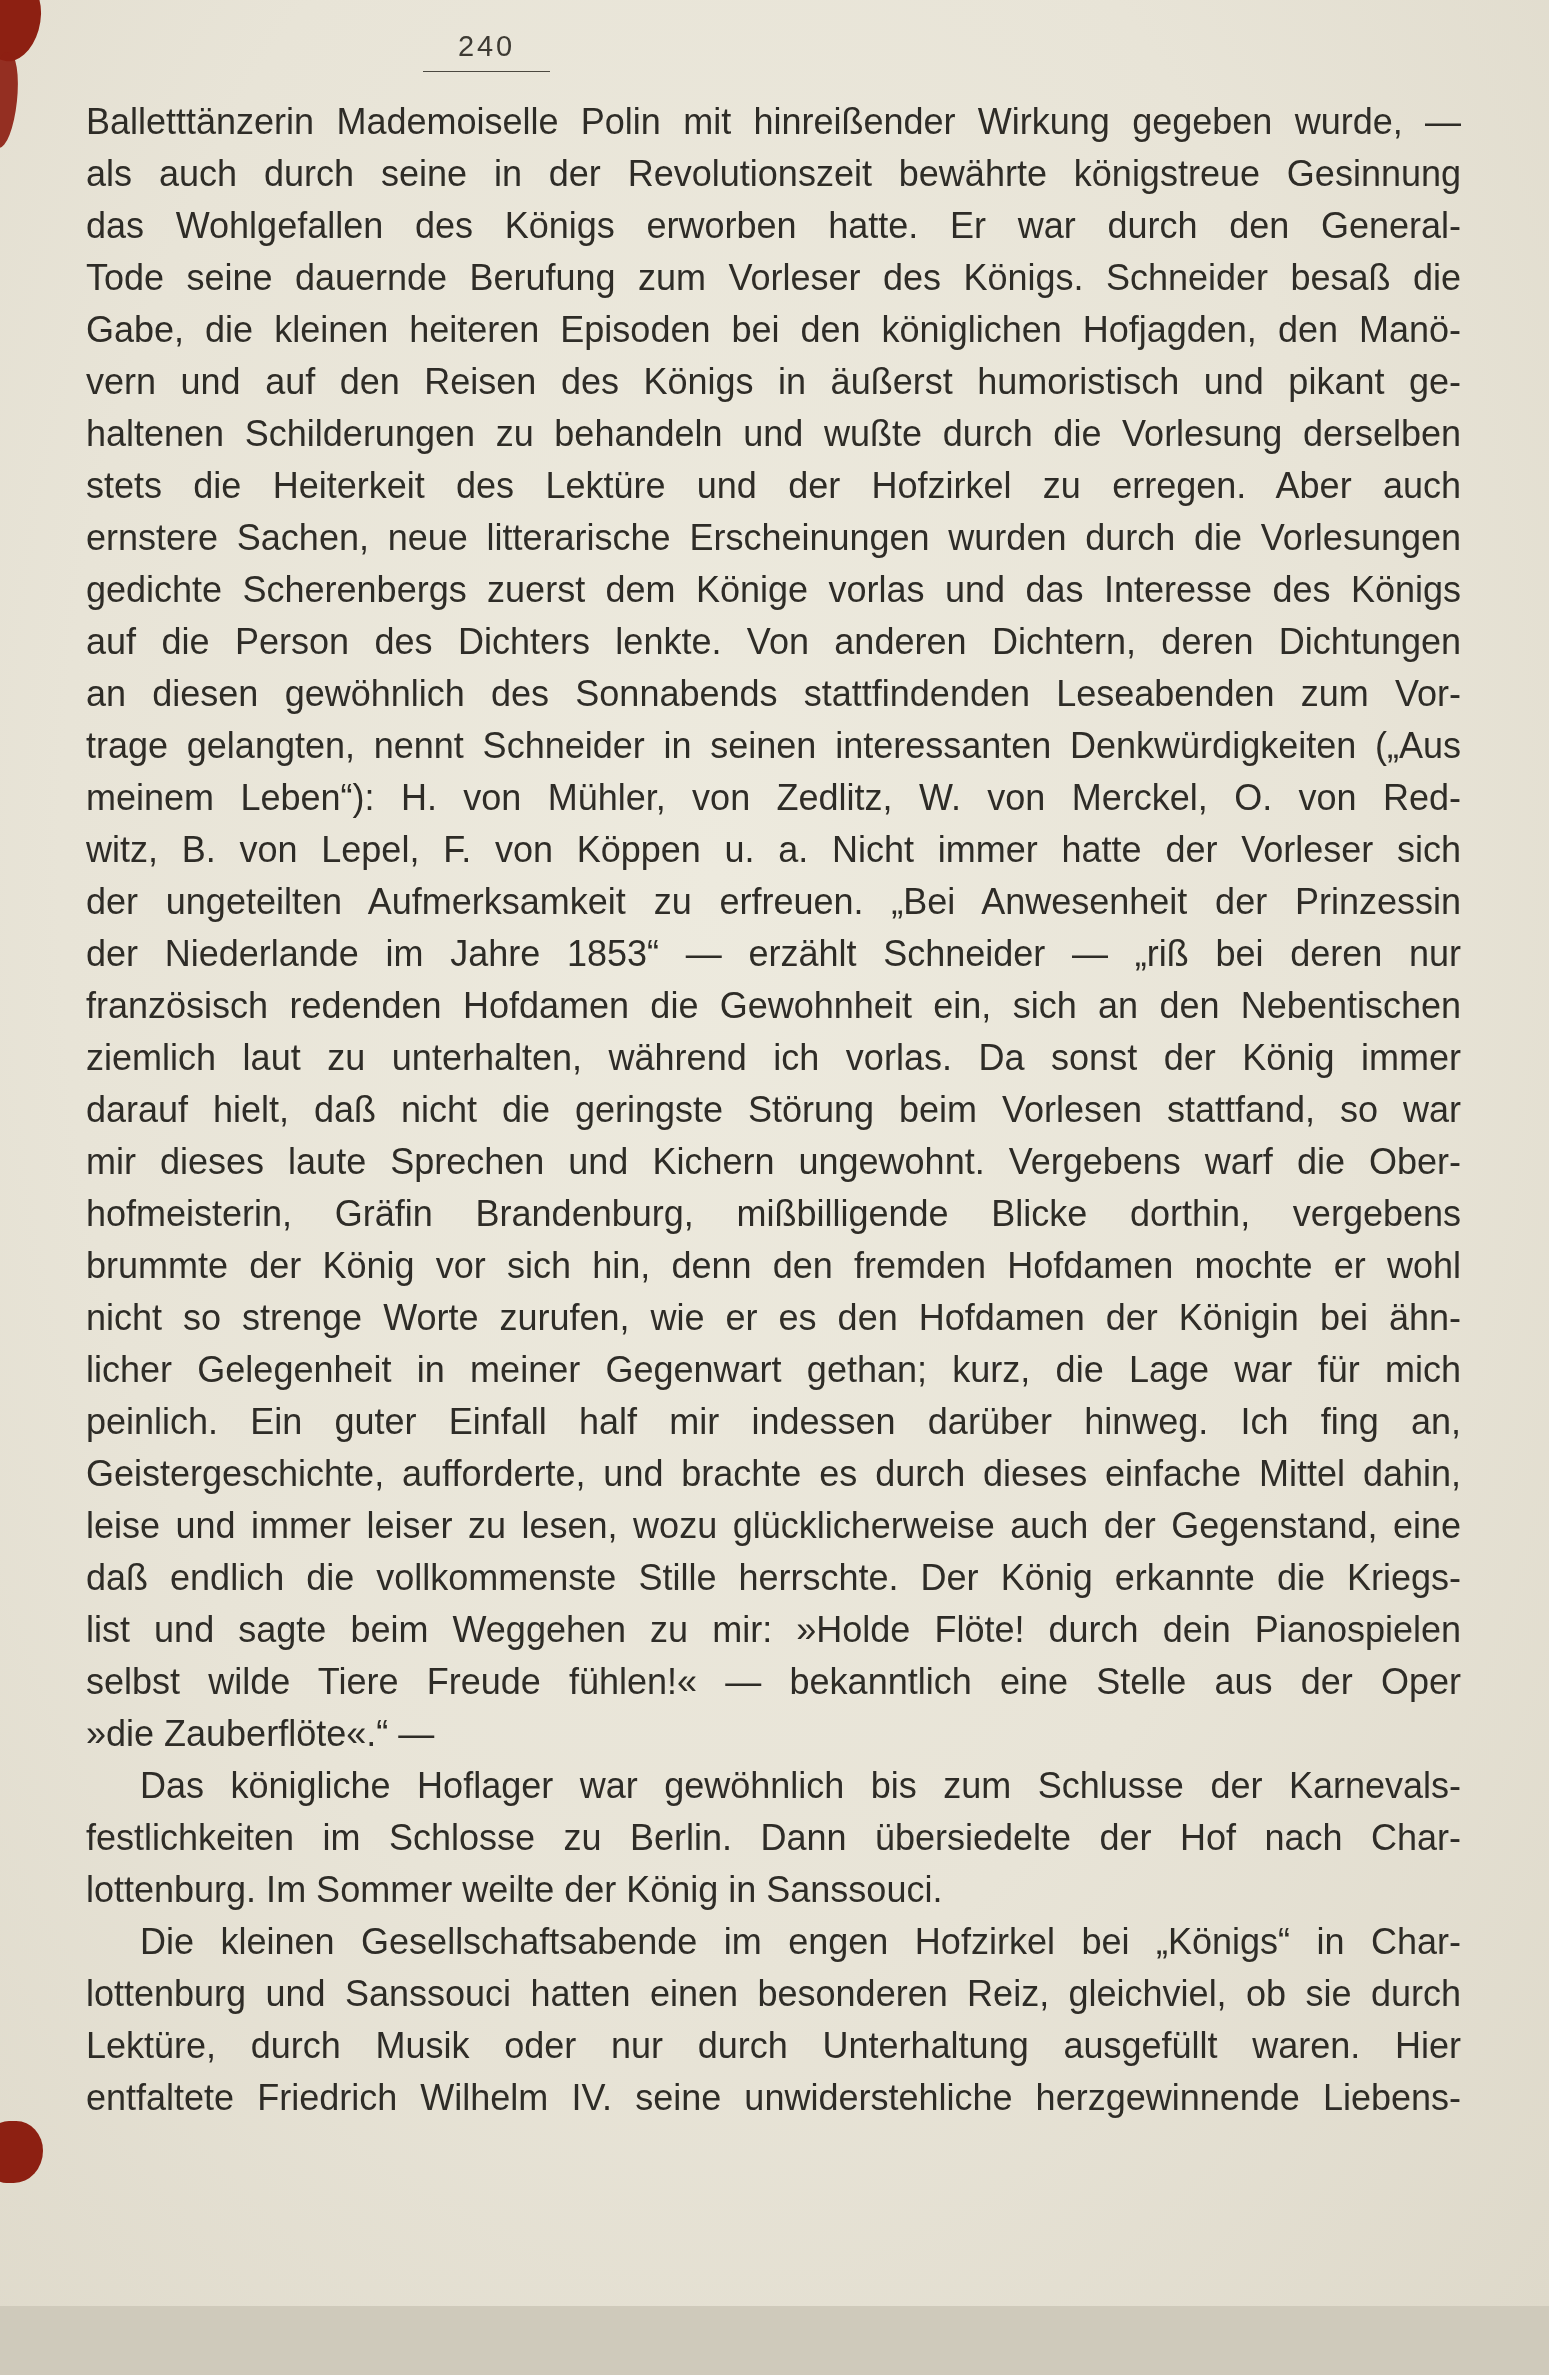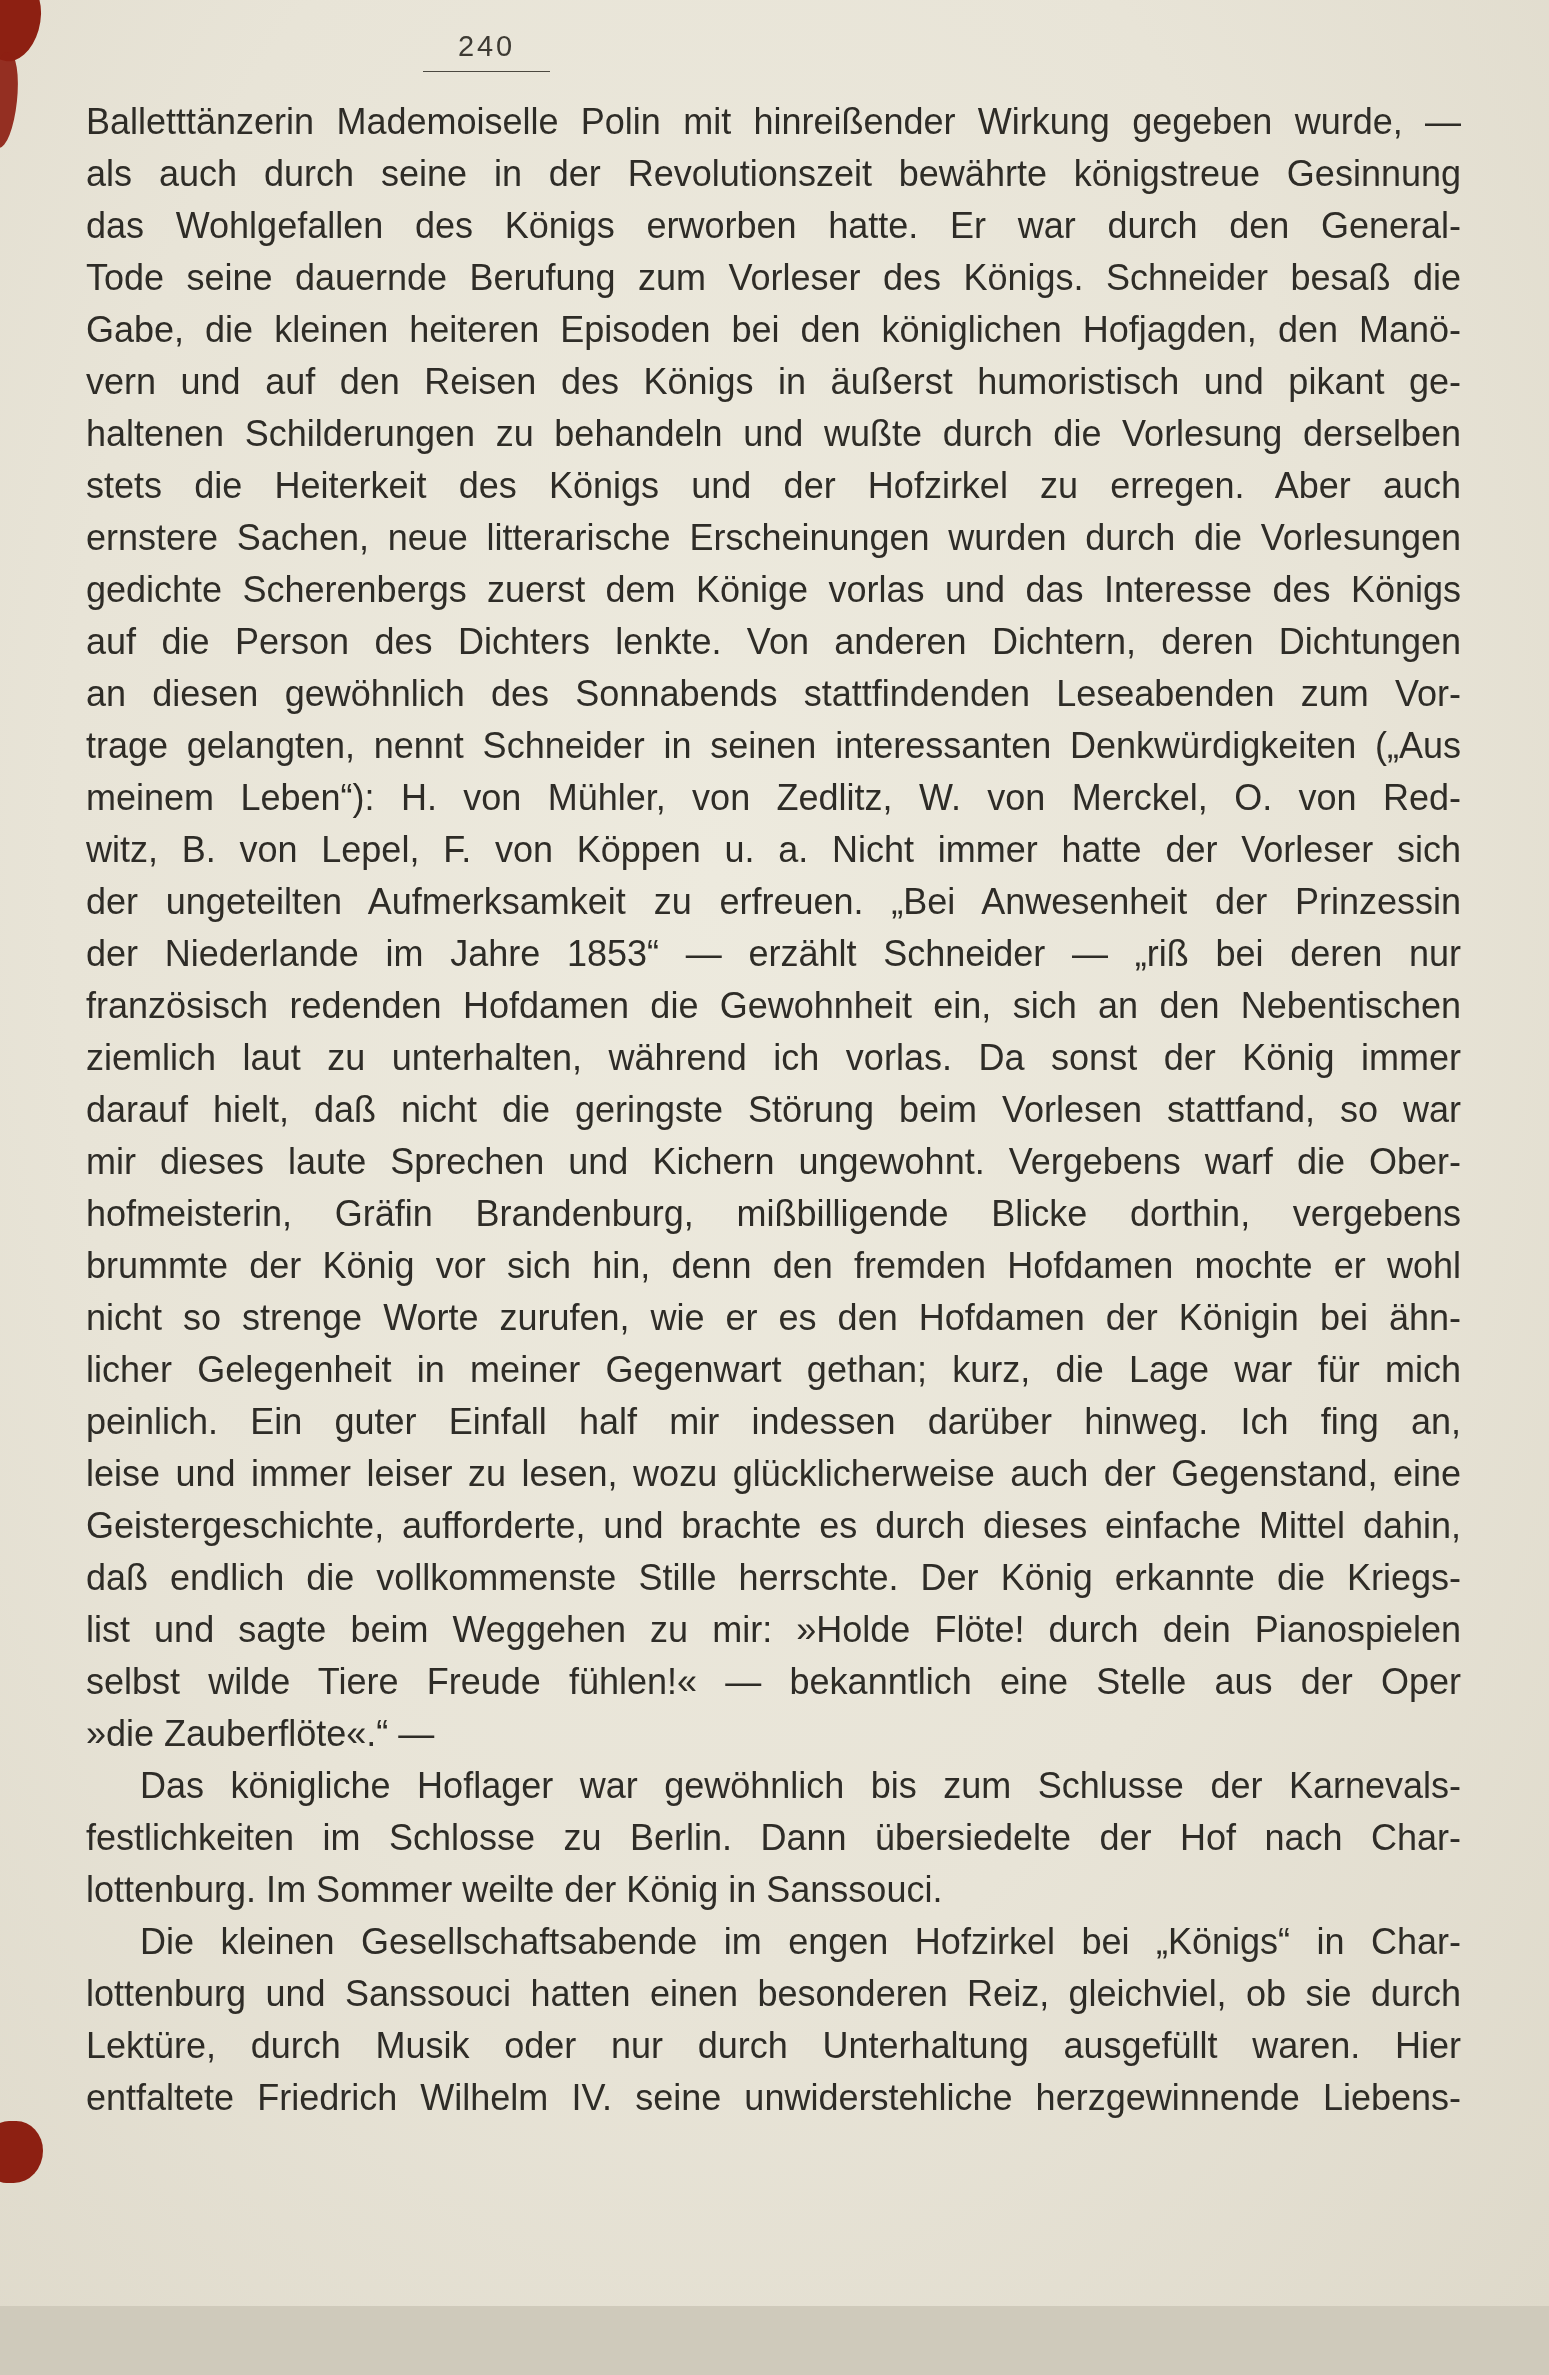--- a/index.html
+++ b/index.html
@@ -92,41 +92,41 @@
   <div class="page-number">240</div>
 
   <div class="text-block">
     <div class="line">Balletttänzerin Mademoiselle Polin mit hinreißender Wirkung gegeben wurde, —</div>
     <div class="line">als auch durch seine in der Revolutionszeit bewährte königstreue Gesinnung</div>
     <div class="line">das Wohlgefallen des Königs erworben hatte. Er war durch den General-</div>
     <div class="line">Tode seine dauernde Berufung zum Vorleser des Königs. Schneider besaß die</div>
     <div class="line">Gabe, die kleinen heiteren Episoden bei den königlichen Hofjagden, den Manö-</div>
     <div class="line">vern und auf den Reisen des Königs in äußerst humoristisch und pikant ge-</div>
     <div class="line">haltenen Schilderungen zu behandeln und wußte durch die Vorlesung derselben</div>
-    <div class="line">stets die Heiterkeit des Königs und der Hofzirkel zu erregen. Aber auch</div>
+    <div class="line">stets die Heiterkeit des Lektüre und der Hofzirkel zu erregen. Aber auch</div>
     <div class="line">ernstere Sachen, neue litterarische Erscheinungen wurden durch die Vorlesungen</div>
     <div class="line">gedichte Scherenbergs zuerst dem Könige vorlas und das Interesse des Königs</div>
     <div class="line">auf die Person des Dichters lenkte. Von anderen Dichtern, deren Dichtungen</div>
     <div class="line">an diesen gewöhnlich des Sonnabends stattfindenden Leseabenden zum Vor-</div>
     <div class="line">trage gelangten, nennt Schneider in seinen interessanten Denkwürdigkeiten („Aus</div>
     <div class="line">meinem Leben“): H. von Mühler, von Zedlitz, W. von Merckel, O. von Red-</div>
     <div class="line">witz, B. von Lepel, F. von Köppen u. a. Nicht immer hatte der Vorleser sich</div>
     <div class="line">der ungeteilten Aufmerksamkeit zu erfreuen. „Bei Anwesenheit der Prinzessin</div>
     <div class="line">der Niederlande im Jahre 1853“ — erzählt Schneider — „riß bei deren nur</div>
     <div class="line">französisch redenden Hofdamen die Gewohnheit ein, sich an den Nebentischen</div>
     <div class="line">ziemlich laut zu unterhalten, während ich vorlas. Da sonst der König immer</div>
     <div class="line">darauf hielt, daß nicht die geringste Störung beim Vorlesen stattfand, so war</div>
     <div class="line">mir dieses laute Sprechen und Kichern ungewohnt. Vergebens warf die Ober-</div>
     <div class="line">hofmeisterin, Gräfin Brandenburg, mißbilligende Blicke dorthin, vergebens</div>
     <div class="line">brummte der König vor sich hin, denn den fremden Hofdamen mochte er wohl</div>
     <div class="line">nicht so strenge Worte zurufen, wie er es den Hofdamen der Königin bei ähn-</div>
     <div class="line">licher Gelegenheit in meiner Gegenwart gethan; kurz, die Lage war für mich</div>
     <div class="line">peinlich. Ein guter Einfall half mir indessen darüber hinweg. Ich fing an,</div>
+    <div class="line">Geistergeschichte, aufforderte, und brachte es durch dieses einfache Mittel dahin,</div>
     <div class="line">leise und immer leiser zu lesen, wozu glücklicherweise auch der Gegenstand, eine</div>
-    <div class="line">Geistergeschichte, aufforderte, und brachte es durch dieses einfache Mittel dahin,</div>
     <div class="line">daß endlich die vollkommenste Stille herrschte. Der König erkannte die Kriegs-</div>
     <div class="line">list und sagte beim Weggehen zu mir: »Holde Flöte! durch dein Pianospielen</div>
     <div class="line">selbst wilde Tiere Freude fühlen!« — bekanntlich eine Stelle aus der Oper</div>
     <div class="line para-end">»die Zauberflöte«.“ —</div>
     <div class="line indent">Das königliche Hoflager war gewöhnlich bis zum Schlusse der Karnevals-</div>
     <div class="line">festlichkeiten im Schlosse zu Berlin. Dann übersiedelte der Hof nach Char-</div>
     <div class="line para-end">lottenburg. Im Sommer weilte der König in Sanssouci.</div>
     <div class="line indent">Die kleinen Gesellschaftsabende im engen Hofzirkel bei „Königs“ in Char-</div>
     <div class="line">lottenburg und Sanssouci hatten einen besonderen Reiz, gleichviel, ob sie durch</div>
     <div class="line">Lektüre, durch Musik oder nur durch Unterhaltung ausgefüllt waren. Hier</div>

